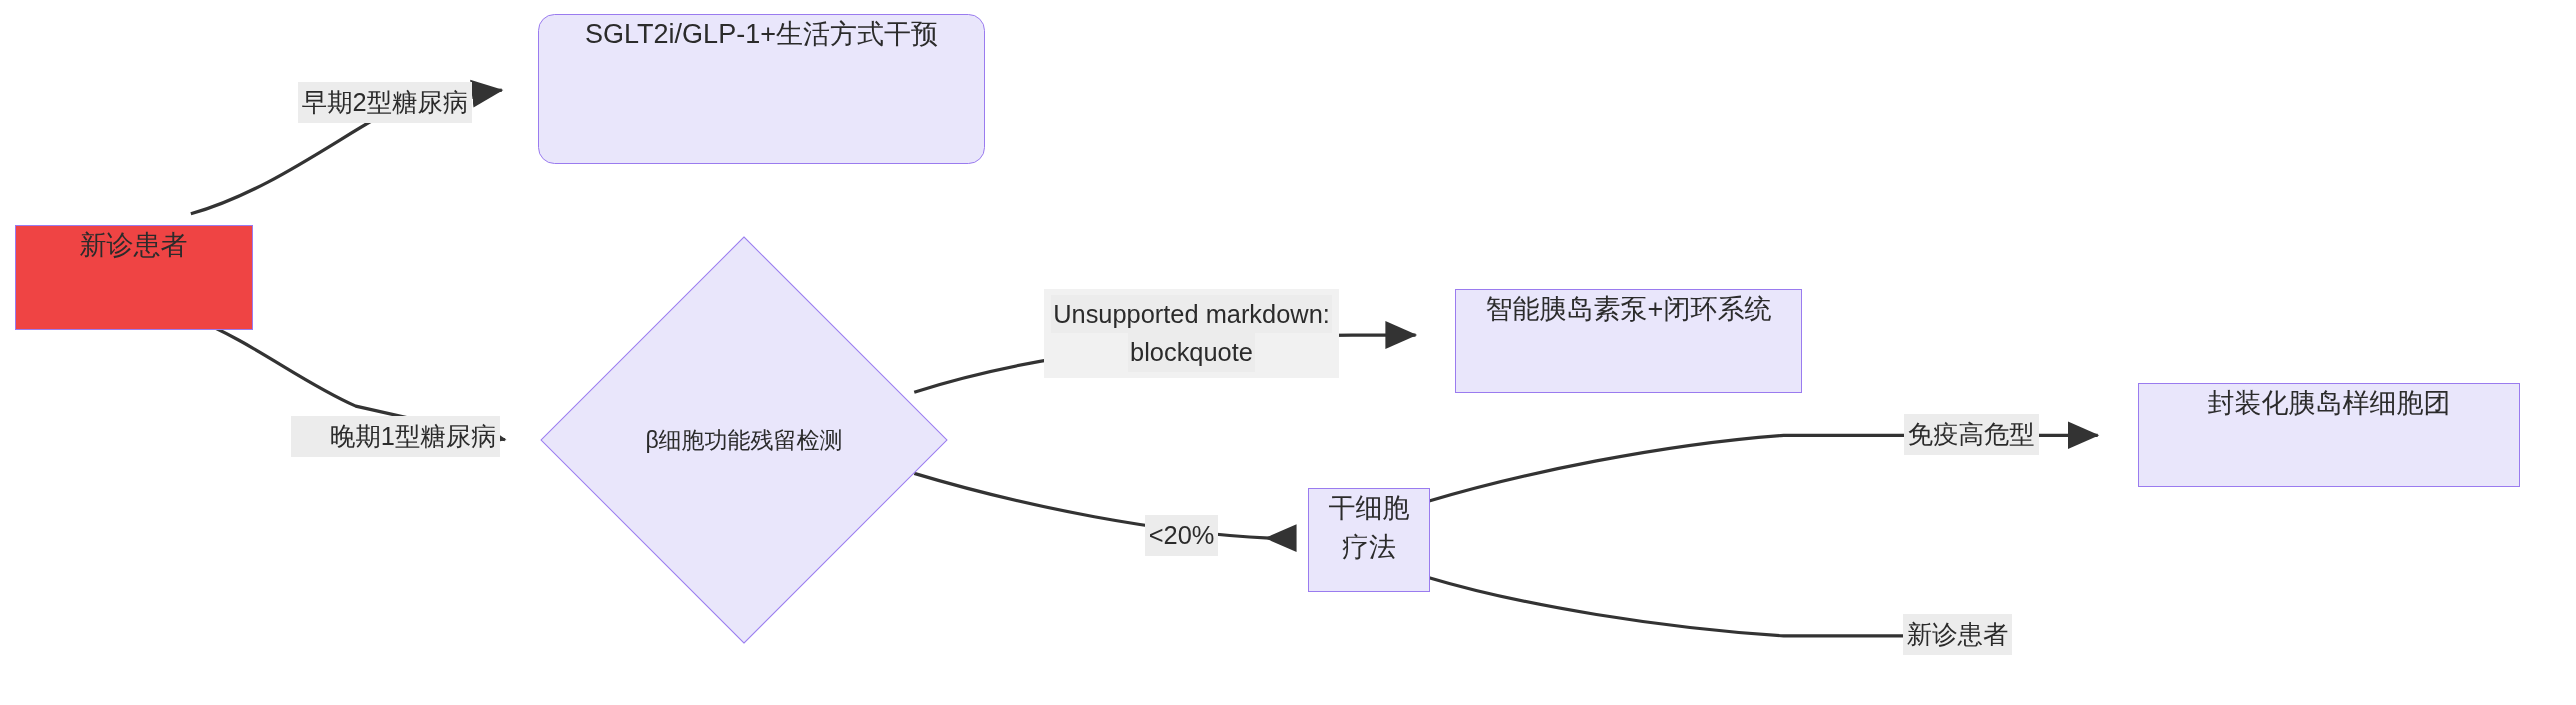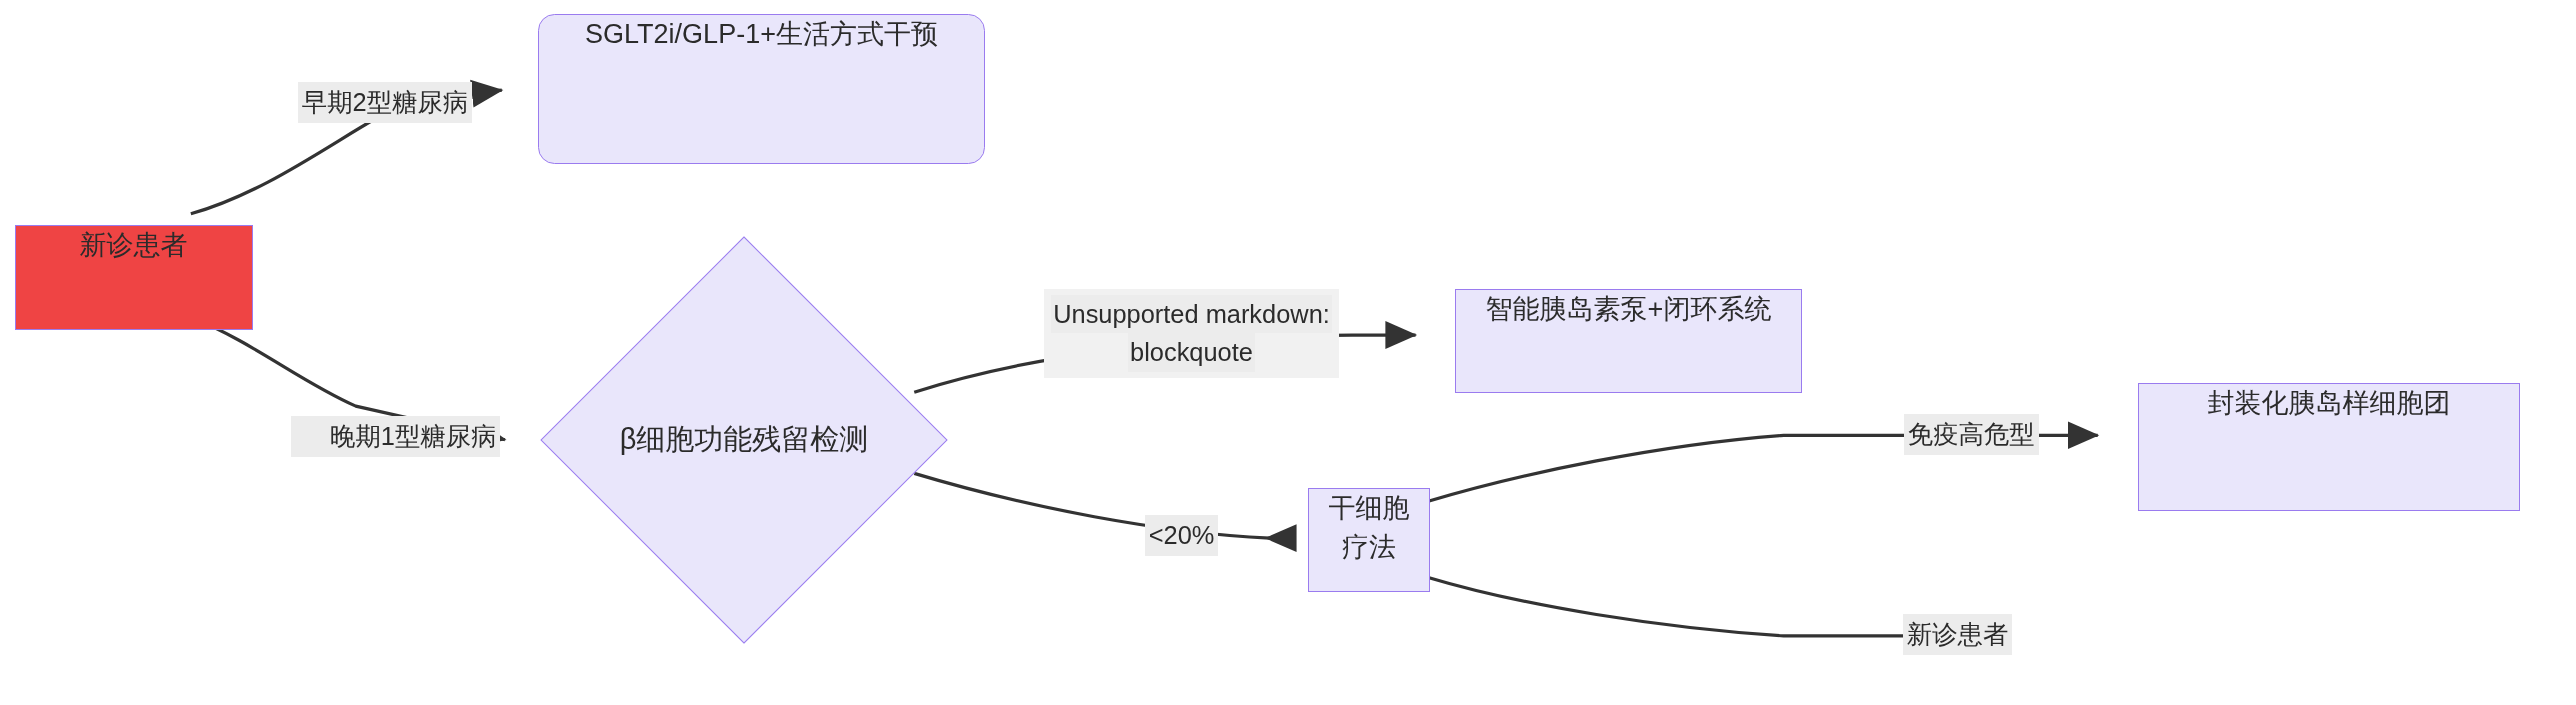--- a/index.html
+++ b/index.html
@@ -24,21 +24,21 @@
   .diamond{
     position:absolute;
     background:#E9E6FB;
     border:1.9px solid #9A7BEF;
     box-sizing:border-box;
   }
   .diamond-wrap{position:absolute;}
   .diamond-label{
     position:absolute;
     display:flex;align-items:center;justify-content:center;
-    color:#2b2b2b;font-size:29px;white-space:nowrap;
+    color:#2b2b2b;font-size:23px;white-space:nowrap;
     pointer-events:none;
   }
 
   .edge-label{
     position:absolute;
     background:#ECECEC;
     color:#2b2b2b;
     font-size:25.4px;
     line-height:1.5;
     padding:1.3px 3.8px;
@@ -90,21 +90,21 @@
   </div>
 
   <div class="node" style="left: 1455px; top: 289px; width: 347px; height: 104px; background: rgb(233, 230, 251); border-color: rgb(154, 123, 239);">
     <span>智能胰岛素泵+闭环系统</span>
   </div>
 
   <div class="node" style="left: 1308px; top: 488px; width: 122px; height: 104px; background: rgb(233, 230, 251); border-color: rgb(154, 123, 239);">
     <span>干细胞疗法</span>
   </div>
 
-  <div class="node" style="left: 2138px; top: 383px; width: 382px; height: 128px; background: rgb(233, 230, 251); border-color: rgb(154, 123, 239);">
+  <div class="node" style="left: 2138px; top: 383px; width: 382px; height: 104px; background: rgb(233, 230, 251); border-color: rgb(154, 123, 239);">
     <span>封装化胰岛样细胞团</span>
   </div>
 
 
   <div class="edge-label" style="left:298px;top:82px;">
     <span style="color: rgb(43, 43, 43);">早期2型糖尿病</span>
   </div>
 
   <div class="edge-label" style="left:291px;top:416px;padding-left:39px;">
     <span style="color: rgb(43, 43, 43);">晚期1型糖尿病</span>

